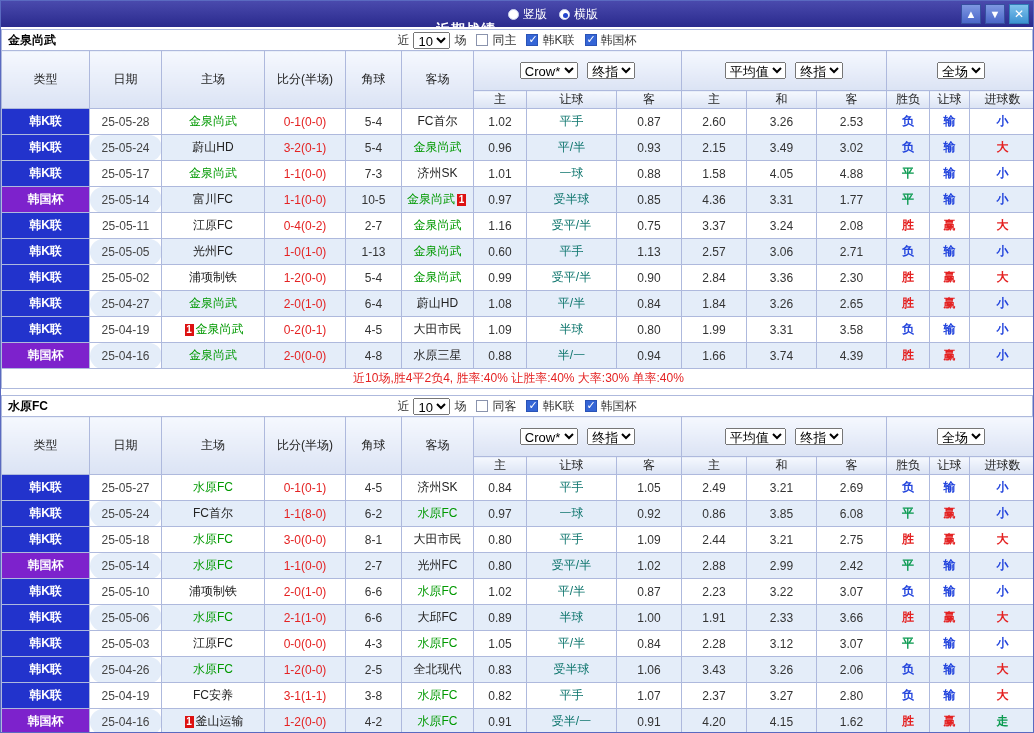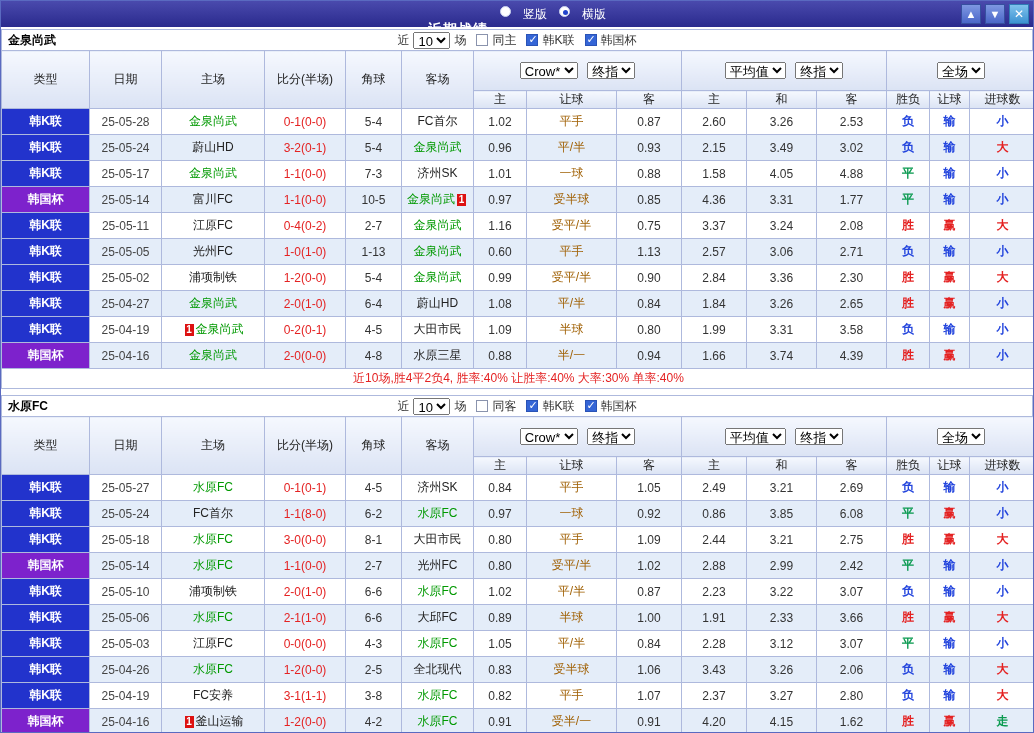--- a/index.html
+++ b/index.html
@@ -16,21 +16,21 @@
   
   .titlebar {
     height:26px;
     background:linear-gradient(#4a4aad,#2a2a8d);
     color:#fff;
     display:flex; align-items:center;
     position:relative;
   }
   .tb-center { flex:1; display:flex; justify-content:center; align-items:center; gap:12px; }
   .tb-title { font-weight:bold; font-size:14px; letter-spacing:1px;margin-top:31px; }
-  .radio-opt { display:inline-flex; gap:12px; cursor:pointer; }
+  .radio-opt { display:inline-flex; align-items:center; gap:4px; cursor:pointer; }
   .radio {
     width:11px; height:11px; border-radius:50%;
     background:#fff; border:1px solid #c8d0ee; position:relative; display:inline-block;
   }
   .radio.checked::after {
     content:""; position:absolute; left:3px; top:3px; width:5px; height:5px;
     border-radius:50%; background:#2244cc;
   }
   .tb-btns { position:absolute; right:4px; top:3px; display:flex; gap:4px; }
   .tb-btn {
@@ -79,22 +79,22 @@
   tbody td { height:26px; background:#fff; }
   tbody tr:nth-child(even) td { background:#e4edf9; }
 
   td.tcell { color:#fff; font-weight:bold; }
   td.tcell.lg { background:#2233cc !important; }
   td.tcell.cup { background:#7d22cc !important; }
 
   .tname { color:#222; cursor:pointer; }
   td.hl .tname { color:#009900; }
   td.score { color:#e42222; }
-  td.date { color:#444; }
-  td.handicap { color:#a16207; }
+  td.date { color:#444;border-radius:13px; }
+  td.handicap { color:#0f766e; }
   .card {
     display:inline-block; width:9px; height:12px; line-height:12px;
     background:#dd1111; color:#fff; font-size:10px; font-weight:bold;
     vertical-align:middle; margin:0 2px;
   }
   td.res.c-red { color:#e42222; font-weight:bold; }
   td.res.c-blue { color:#2244dd; font-weight:bold; }
   td.res.c-green { color:#0a9a50; font-weight:bold; }
 
   tfoot td.foot { height:20px; color:#e42222; background:#fff; }

